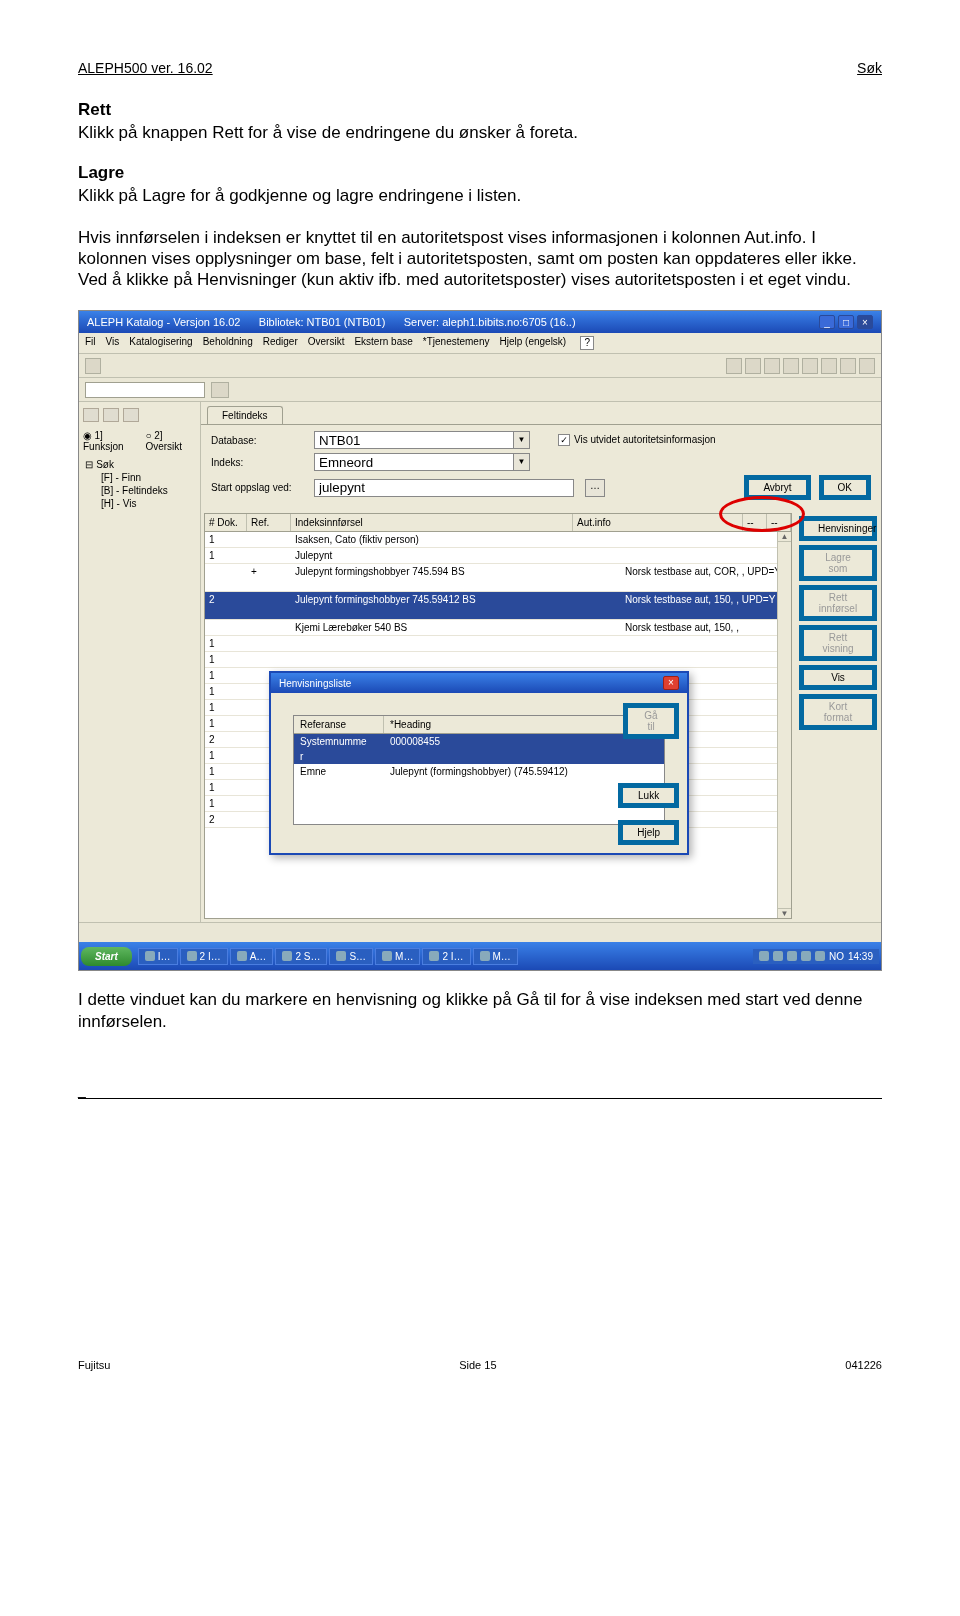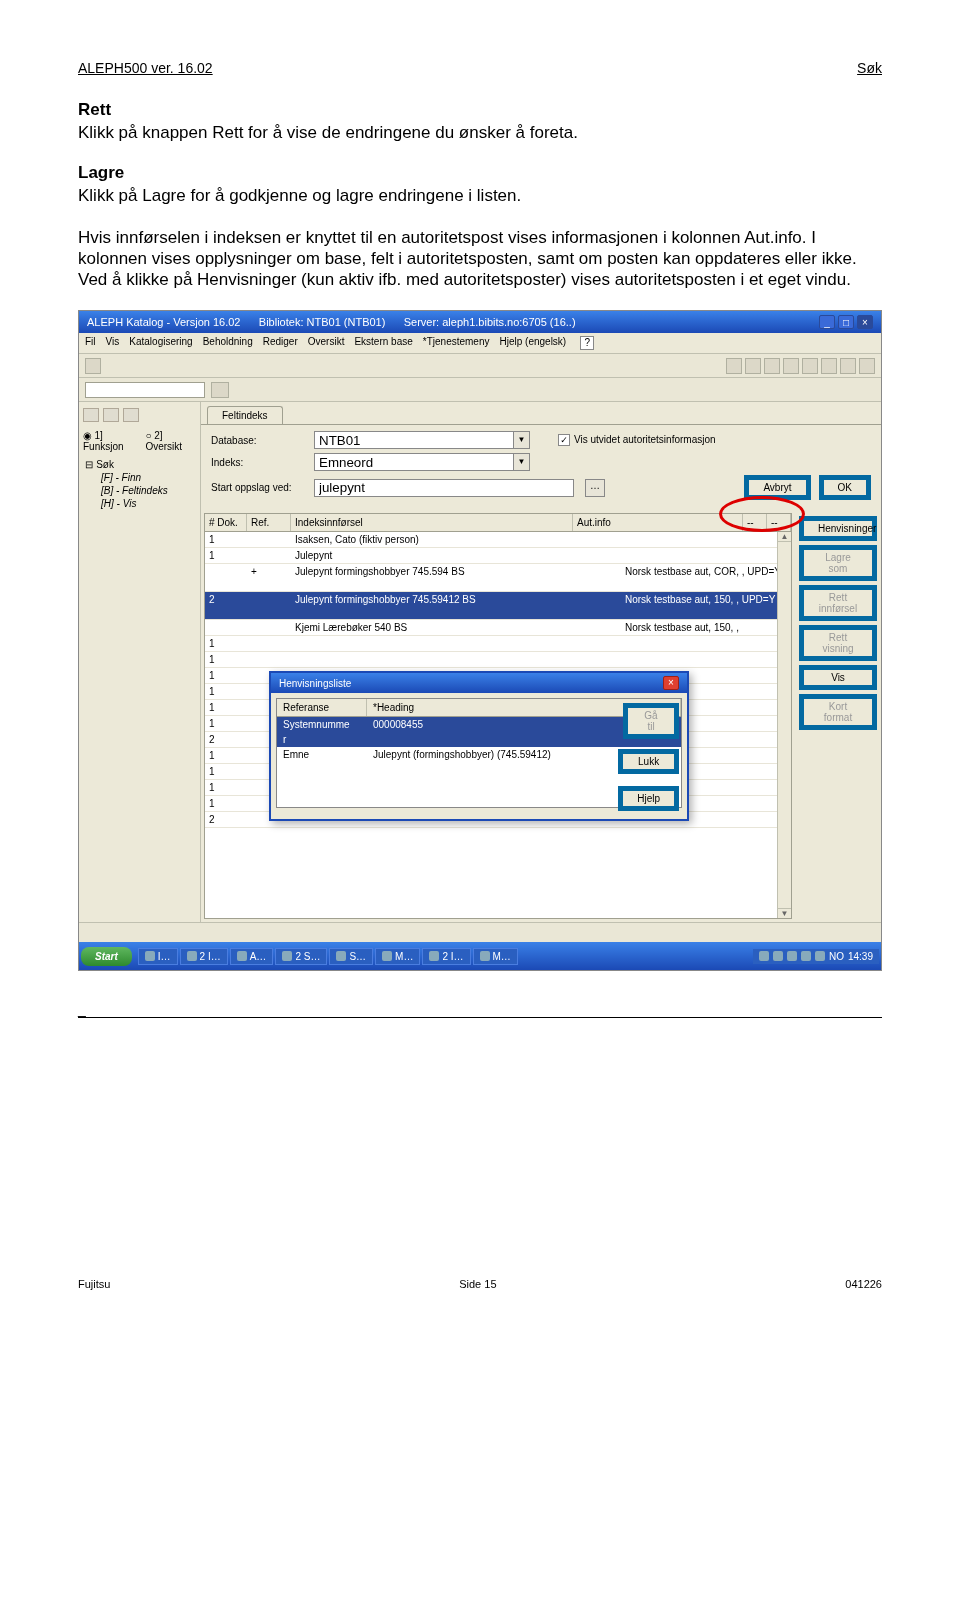--- a/index.html
+++ b/index.html
@@ -20,21 +20,21 @@
   .tb-icon { width:16px; height:16px; background:#dcd8c8; border:1px solid #b0b0a0; }
   .tb-input { height:16px; width:120px; border:1px solid #a0a090; background:#fff; }
   .right-icons { margin-left:auto; display:flex; gap:3px; }
   
   .main-area { display:flex; height:520px; }
   .left-pane { width:122px; border-right:1px solid #c0c0b0; padding:6px 4px; background:#ece9d8; }
   .left-pane .toprow { display:flex; gap:4px; margin-bottom:8px; }
   .left-pane .tab-ico { width:16px; height:14px; border:1px solid #b0a898; background:#e0ddd0; }
   .radio-row { display:flex; gap:6px; margin-bottom:6px; }
   .tree-node { padding:1px 0 1px 2px; }
-  .tree-child { padding-left:16px;font-style:italic; }
+  .tree-child { padding-left:16px; }
   
   .right-pane { flex:1; display:flex; flex-direction:column; }
   .tab-strip { display:flex; padding:4px 0 0 6px; background:#ece9d8; }
   .tab { border:1px solid #a0a090; border-bottom:none; background:#ece9d8; padding:3px 14px; border-radius:3px 3px 0 0; font-size:10px; }
   .filter-panel { background:#ece9d8; border-top:1px solid #a0a090; padding:6px 10px; }
   .frow { display:flex; align-items:center; gap:8px; margin-bottom:4px; }
   .frow label { width:95px; }
   .frow .combo { display:flex; align-items:center; }
   .frow .combo input { width:200px; height:18px; border:1px solid #888; padding:0 4px; background:#fff; }
   .frow .combo .arrow { width:16px; height:18px; border:1px solid #888; border-left:none; background:#e8e5d8; text-align:center; line-height:16px; font-size:8px; }
@@ -52,21 +52,21 @@
   .grow.sel { background:#2a4a9a; color:#fff; }
   .grow.two { height:28px; }
   .side-btns { width:86px; padding:6px 4px; display:flex; flex-direction:column; gap:4px; }
   .side-btns .btn { width:100%; text-align:center; }
   .side-btns .btn.dis { color:#999; }
   .circle { position:absolute; right:76px; top:185px; width:86px; height:36px; border:3px solid #d00; border-radius:50%; pointer-events:none; }
   
   .popup { position:absolute; left:190px; top:360px; width:420px; background:#ece9d8; border:2px solid #1b49b5; box-shadow:3px 3px 8px rgba(0,0,0,0.3); }
   .popup .pt { background:linear-gradient(#3a81e8,#1b49b5); color:#fff; padding:3px 8px; display:flex; justify-content:space-between; align-items:center; }
   .popup .pt .x { width:16px; height:14px; background:#e04030; border:1px solid #a02018; color:#fff; text-align:center; line-height:12px; border-radius:2px; }
-  .popup .pbody { padding:5px; }
+  .popup .pbody { padding:22px; }
   .popup .pgrid { background:#fff; border:1px solid #888; height:110px; margin-bottom:6px; }
   .pghead { display:flex; background:#ece9d8; border-bottom:1px solid #a0a090; }
   .pghead div { padding:3px 6px; border-right:1px solid #c0c0b0; font-size:10px; }
   .pc1 { width:90px; } .pc2 { flex:1; }
   .pgrow { display:flex; }
   .pgrow.selh { background:#2a4a9a; color:#fff; }
   .pgrow div { padding:2px 6px; font-size:10px; }
   .pright { display:flex; flex-direction:column; gap:5px; position:absolute; right:8px; top:30px; }
   .pright .btn { width:56px; }
   .pbottom { display:flex; flex-direction:column; gap:12px; position:absolute; right:8px; bottom:8px; }
@@ -411,20 +411,21 @@
         <div class="tiny-ico"></div>
         <div class="tiny-ico"></div>
         <div class="tiny-ico"></div>
         <div class="tiny-ico"></div>
         <span>NO</span>
         <span>14:39</span>
       </div>
     </div>
   </div>
 
+  <p class="body" style="margin-top:18px">I dette vinduet kan du markere en henvisning og klikke på Gå til for å vise indeksen med start ved denne innførselen.</p>
 </div>
 
 <div class="under">_</div>
 <div class="footer-line"></div>
 <div class="footer">
   <span>Fujitsu</span>
   <span>Side 15</span>
   <span>041226</span>
 </div>
 

